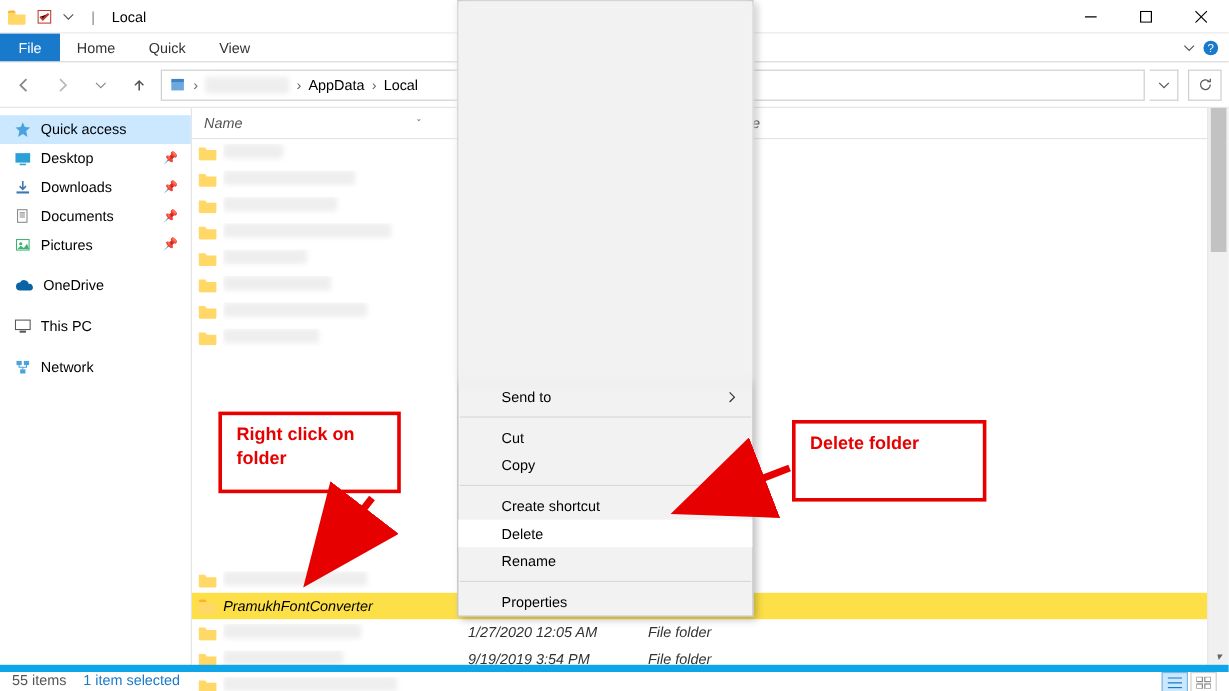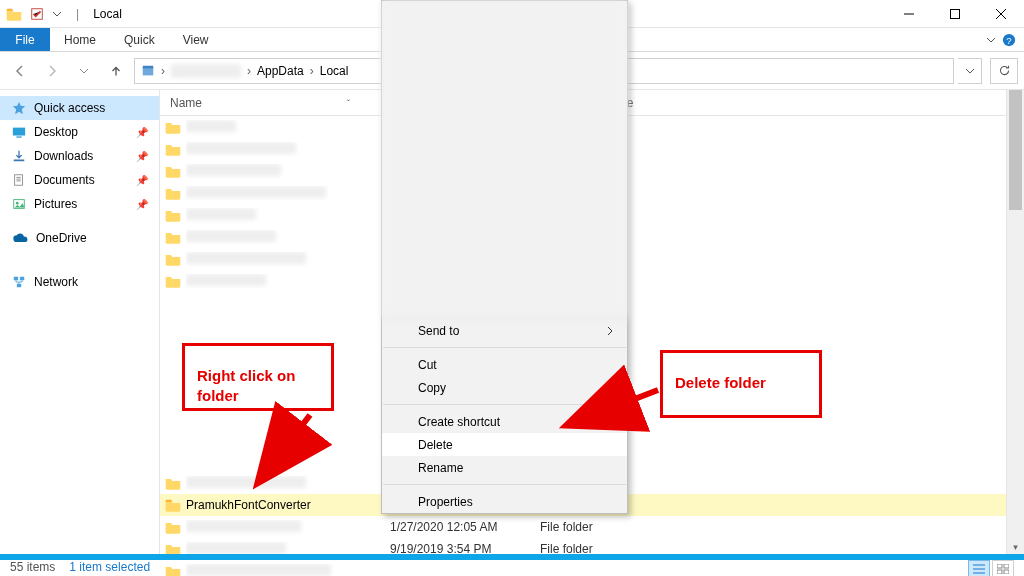--- a/index.html
+++ b/index.html
@@ -33,35 +33,35 @@
   .searchbox { width:190px; height:26px; border:1px solid #cfcfcf; display:flex; align-items:center; padding:0 8px; color:#888; margin-left:4px; gap:6px;}
 
   
   .body { position:absolute; top:90px; bottom:22px; left:0; right:0; display:flex; }
   .sidebar { width:160px; border-right:1px solid #e5e5e5; padding-top:6px; }
   .sb-item { display:flex; align-items:center; gap:8px; height:24px; padding-left:12px; }
   .sb-item.selected { background:#cce8ff; }
   .sb-pin { margin-left:auto; margin-right:10px; color:#555; font-size:10px;}
   .sb-spacer { height:10px; }
 
-  .main { flex:1; position:relative; }
+  .main { flex:1; position:relative;font-style:italic; }
   .headers { display:flex; align-items:center; height:26px; border-bottom:1px solid #e5e5e5; color:#555;}
   .headers .col-name { width:230px; padding-left:10px; display:flex; justify-content:space-between; align-items:center;}
   .headers .col-mod  { width:150px; }
   .headers .col-type { width:70px; }
   .headers .col-size { width:110px; }
   .sort-caret { margin-right:40px; font-size:9px; color:#555;}
 
   .filelist { position:absolute; top:26px; left:0; right:18px; bottom:0; }
   .row { display:flex; align-items:center; height:22px; }
   .row .ic { width:26px; display:flex; justify-content:center; }
   .row .nm { width:204px; overflow:hidden; white-space:nowrap;}
   .row .mod { width:150px; color:#333; }
   .row .typ { width:100px; color:#333;}
-  .row.selected { background:#fef9c3; }
+  .row.selected { background:#fde047; }
   .blurcell { background:#eee; filter:blur(2px); color:transparent; height:12px; border-radius:2px; display:inline-block; }
 
   .scroll { position:absolute; right:0; top:0; bottom:0; width:18px; background:#f0f0f0; border-left:1px solid #e5e5e5;}
   .scroll .thumb { position:absolute; left:2px; right:2px; top:0; height:120px; background:#c2c2c2;}
   .scroll .arrow-down { position:absolute; bottom:2px; left:0; right:0; text-align:center; color:#666; font-size:9px;}
 
   
   .status { position:absolute; left:0; right:0; bottom:0; height:22px; border-top:6px solid #0ea5e9; display:flex; align-items:flex-start; padding:0 10px; gap:14px; color:#555;}
   .status .selcount { color:#1979ca; }
   .status .viewicons { margin-left:auto; display:flex; gap:2px; }
@@ -70,21 +70,21 @@
 
   
   .ctxmenu { position:absolute; left:381px; top:0; width:247px; background:#f2f2f2; border:1px solid #bfbfbf; box-shadow:3px 3px 6px rgba(0,0,0,0.25); }
   .ctxmenu .blurzone { height:318px; background:#f2f2f2; filter:blur(4px); border-bottom:1px solid #d9d9d9;}
   .ctxmenu .mi { height:23px; display:flex; align-items:center; padding-left:36px; padding-right:12px; position:relative; }
   .ctxmenu .mi.hover { background:#fff; }
   .ctxmenu .mi .submenu-arrow { margin-left:auto; }
   .ctxmenu .msep { height:1px; background:#d9d9d9; margin:5px 1px; }
 
   
-  .callout { position:absolute; border:3px solid #e60000; background:#fff; color:#e60000; font-size:15px; font-weight:600; line-height:1.3; padding:20px 12px;}
+  .callout { position:absolute; border:3px solid #e60000; background:#fff; color:#e60000; font-size:15px; font-weight:600; line-height:1.3; padding:7px 12px;}
   .callout1 { left:182px; top:343px; width:152px; height:68px; }
   .callout2 { left:660px; top:350px; width:162px; height:68px; }
 
   
   svg { display:block; }
   .folder-ico { width:16px; height:14px; }
   .chev { width:10px; height:10px; }
 </style>
 </head>
 <body>
@@ -254,20 +254,29 @@
     <div class="sb-spacer"></div>
     <div class="sb-item">
       <span>
           <svg width="16" height="12" viewBox="0 0 24 16">
             <path fill="#0a64a4" d="M7 14a5 5 0 0 1 0-10 6 6 0 0 1 11 2 4 4 0 0 1 2 8z"></path>
           </svg>
         </span>
       <span>OneDrive</span>
     </div>
     <div class="sb-spacer"></div>
+    <div class="sb-item">
+      <span>
+          <svg width="14" height="14" viewBox="0 0 16 16">
+            <rect x="1" y="2" width="14" height="9" fill="#fff" stroke="#555"></rect>
+            <rect x="5" y="12" width="6" height="2" fill="#555"></rect>
+          </svg>
+        </span>
+      <span>This PC</span>
+    </div>
     <div class="sb-spacer"></div>
     <div class="sb-item">
       <span>
           <svg width="14" height="14" viewBox="0 0 16 16">
             <rect x="2" y="2" width="5" height="4" fill="#4aa3df"></rect>
             <rect x="9" y="2" width="5" height="4" fill="#4aa3df"></rect>
             <rect x="5.5" y="10" width="5" height="4" fill="#4aa3df"></rect>
             <path d="M4.5 6v2h7V6M8 8v2" stroke="#4aa3df" fill="none"></path>
           </svg>
         </span>

